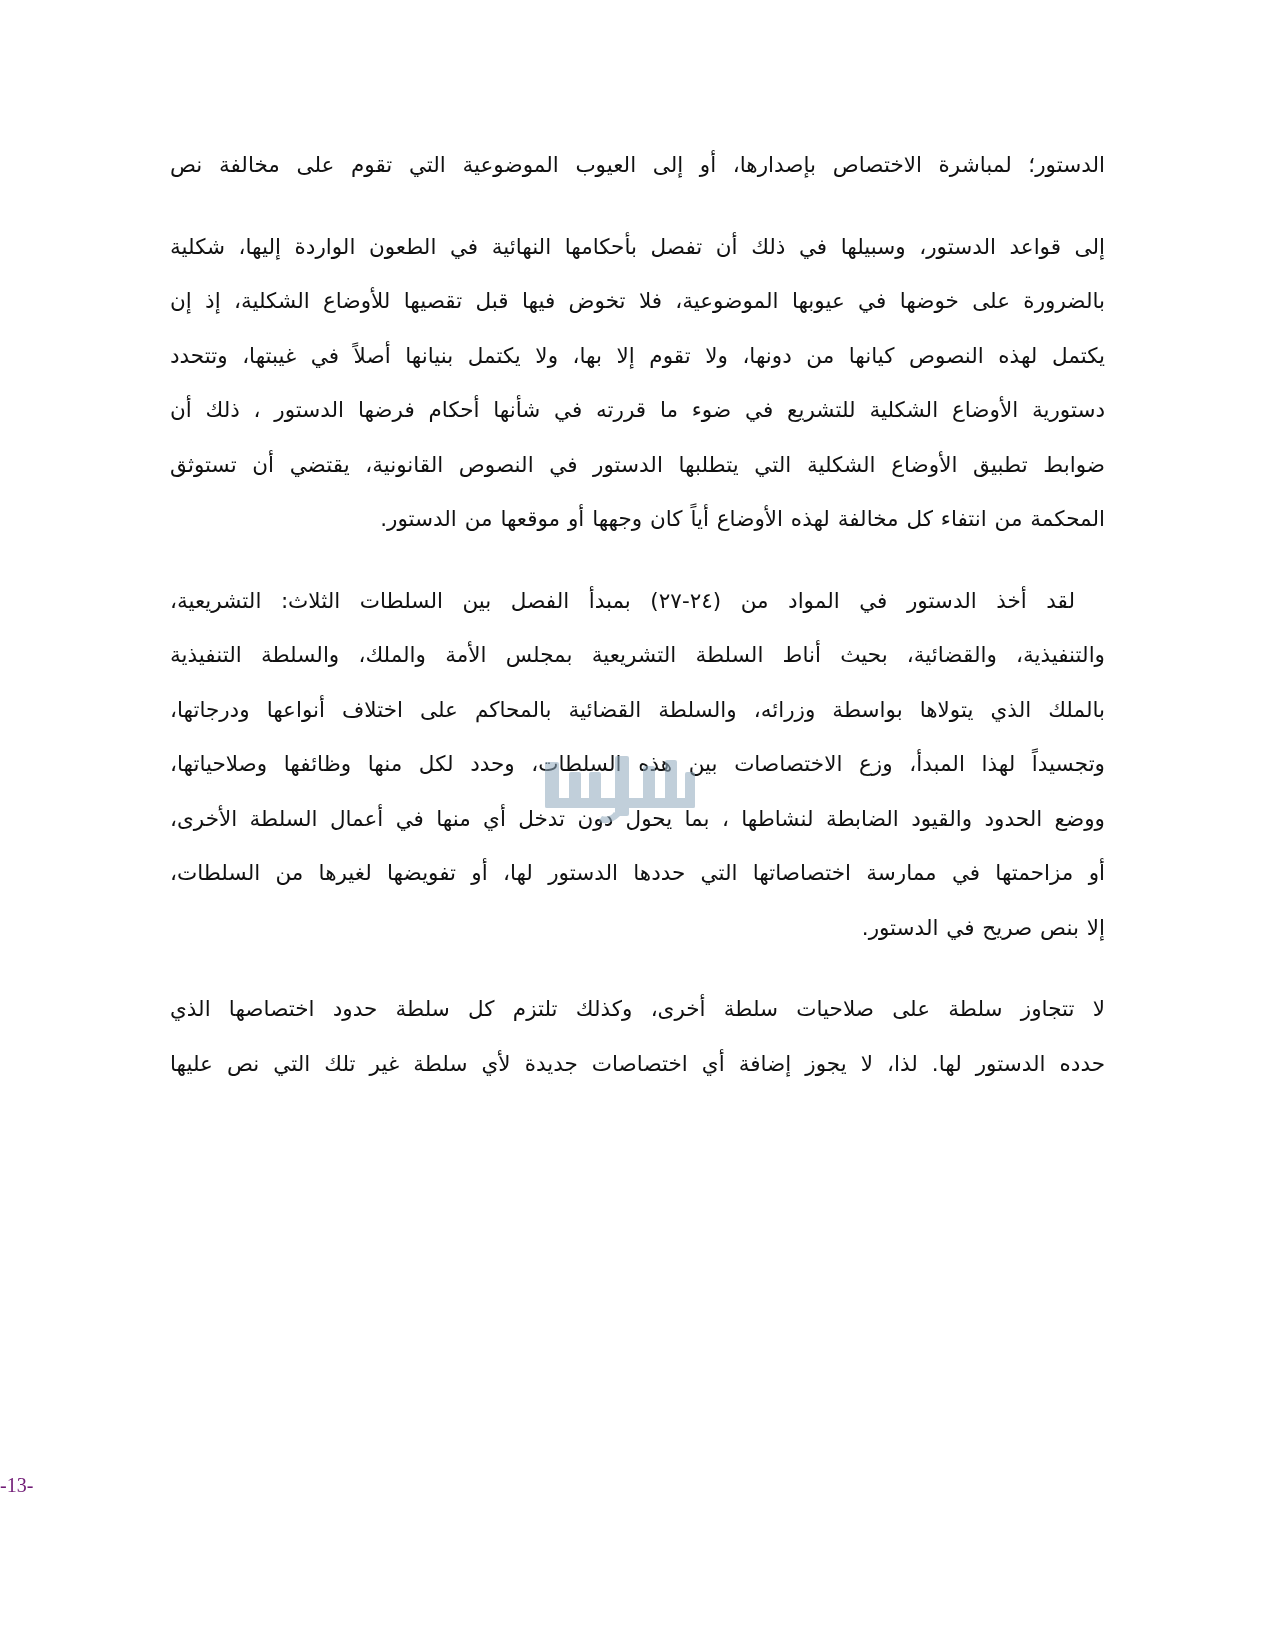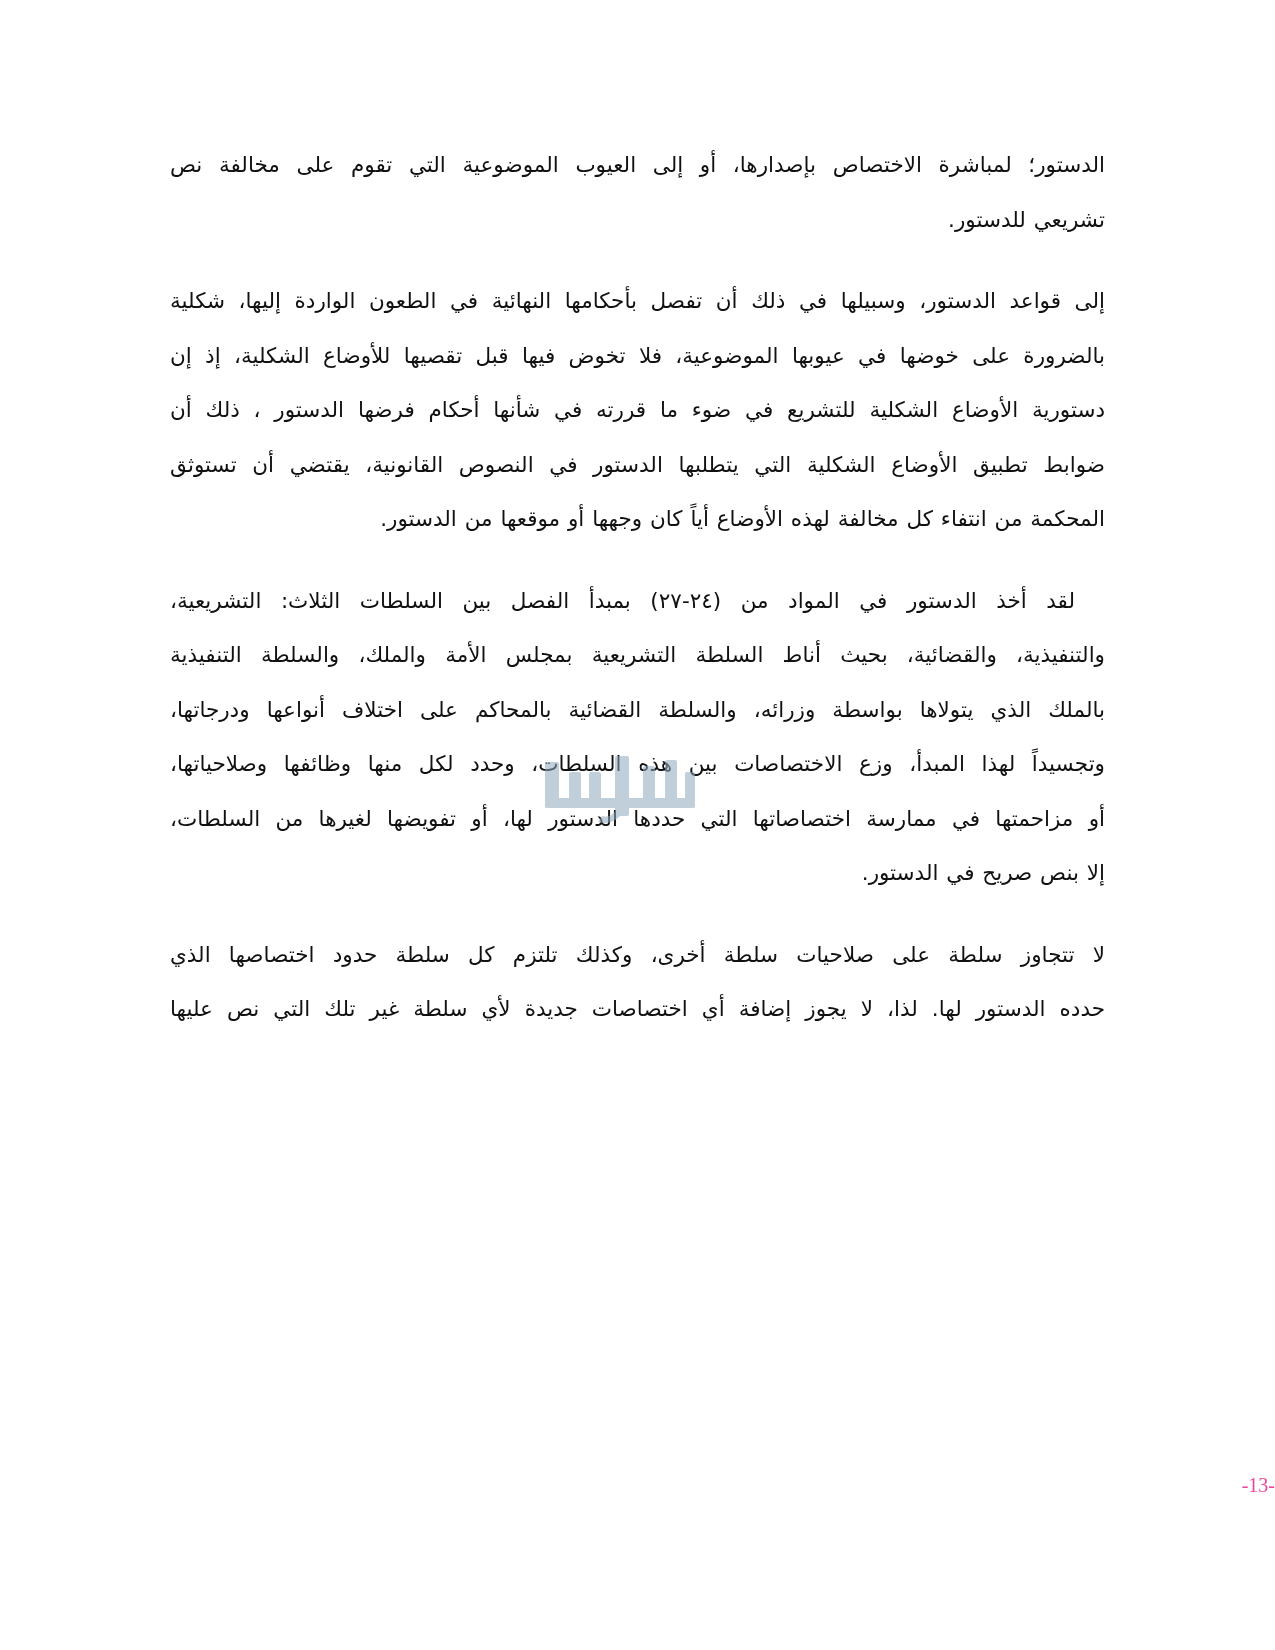--- a/index.html
+++ b/index.html
@@ -51,52 +51,53 @@
       top: 752px;
       width: 190px;
       height: 78px;
       opacity: 0.55;
     }
     .page-number {
       position: absolute;
       left: 0;
       width: 1275px;
       top: 1474px;
-      text-align: right;
+      text-align: left;
       font-family: "Liberation Serif", "DejaVu Serif", serif;
       font-size: 20px;
-      color: #ec4899;
+      color: #701a75;
       direction: ltr;
     }
   </style>
 </head>
 <body>
 
 <div class="page">
 
   <div class="content">
 
     <div class="para">
       <span class="line">الدستور؛ لمباشرة الاختصاص بإصدارها، أو إلى العيوب الموضوعية التي تقوم على مخالفة نص</span>
-      <span class="line last">تشريعي للدستور.</span>
     </div>
 
     <div class="para">
       <span class="line">إلى قواعد الدستور، وسبيلها في ذلك أن تفصل بأحكامها النهائية في الطعون الواردة إليها، شكلية</span>
       <span class="line">بالضرورة على خوضها في عيوبها الموضوعية، فلا تخوض فيها قبل تقصيها للأوضاع الشكلية، إذ إن</span>
+      <span class="line">يكتمل لهذه النصوص كيانها من دونها، ولا تقوم إلا بها، ولا يكتمل بنيانها أصلاً في غيبتها،  وتتحدد</span>
       <span class="line">دستورية الأوضاع الشكلية للتشريع في ضوء ما قررته في شأنها أحكام فرضها الدستور ، ذلك أن</span>
       <span class="line">ضوابط تطبيق الأوضاع الشكلية التي يتطلبها الدستور في النصوص القانونية، يقتضي أن تستوثق</span>
       <span class="line last">المحكمة من انتفاء كل مخالفة لهذه الأوضاع أياً كان وجهها أو موقعها من الدستور.</span>
     </div>
 
     <div class="para">
       <span class="line" style="padding-right:30px">لقد أخذ الدستور في المواد من (٢٤-٢٧) بمبدأ الفصل بين السلطات الثلاث: التشريعية،</span>
       <span class="line">والتنفيذية، والقضائية، بحيث أناط السلطة التشريعية بمجلس الأمة والملك، والسلطة التنفيذية</span>
       <span class="line">بالملك الذي يتولاها بواسطة وزرائه، والسلطة القضائية بالمحاكم على اختلاف أنواعها ودرجاتها،</span>
       <span class="line">وتجسيداً لهذا المبدأ، وزع الاختصاصات بين هذه السلطات، وحدد لكل منها وظائفها وصلاحياتها،</span>
+      <span class="line">ووضع الحدود والقيود الضابطة لنشاطها ، بما يحول دون تدخل أي منها في أعمال السلطة الأخرى،</span>
       <span class="line">أو مزاحمتها في ممارسة اختصاصاتها التي  حددها الدستور لها،  أو تفويضها  لغيرها من السلطات،</span>
       <span class="line last">إلا بنص صريح في الدستور.</span>
     </div>
 
     <div class="para">
       <span class="line">لا تتجاوز سلطة على صلاحيات سلطة أخرى،  وكذلك تلتزم كل سلطة حدود اختصاصها الذي</span>
       <span class="line">حدده الدستور لها. لذا، لا يجوز إضافة أي اختصاصات جديدة لأي سلطة غير تلك التي نص عليها</span>
     </div>
 
   </div>

